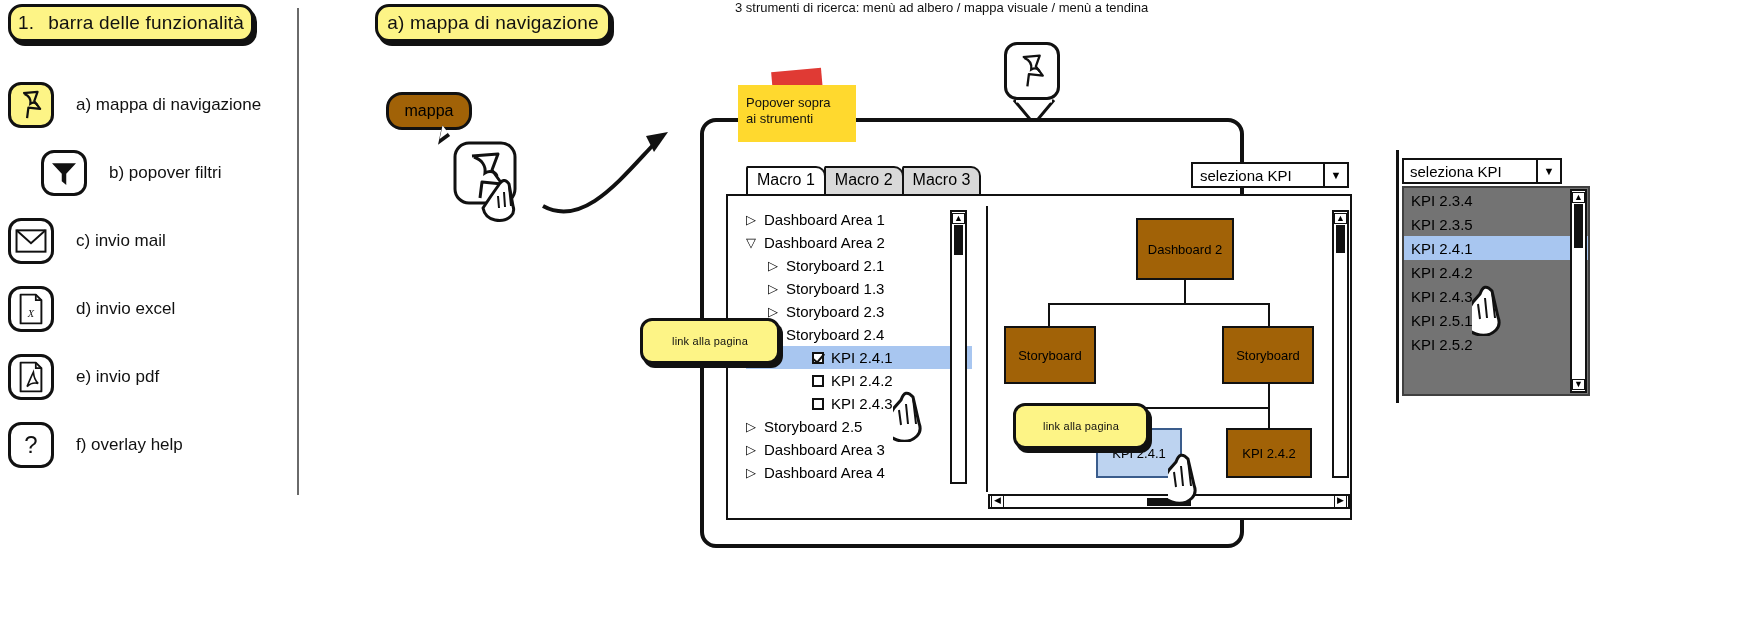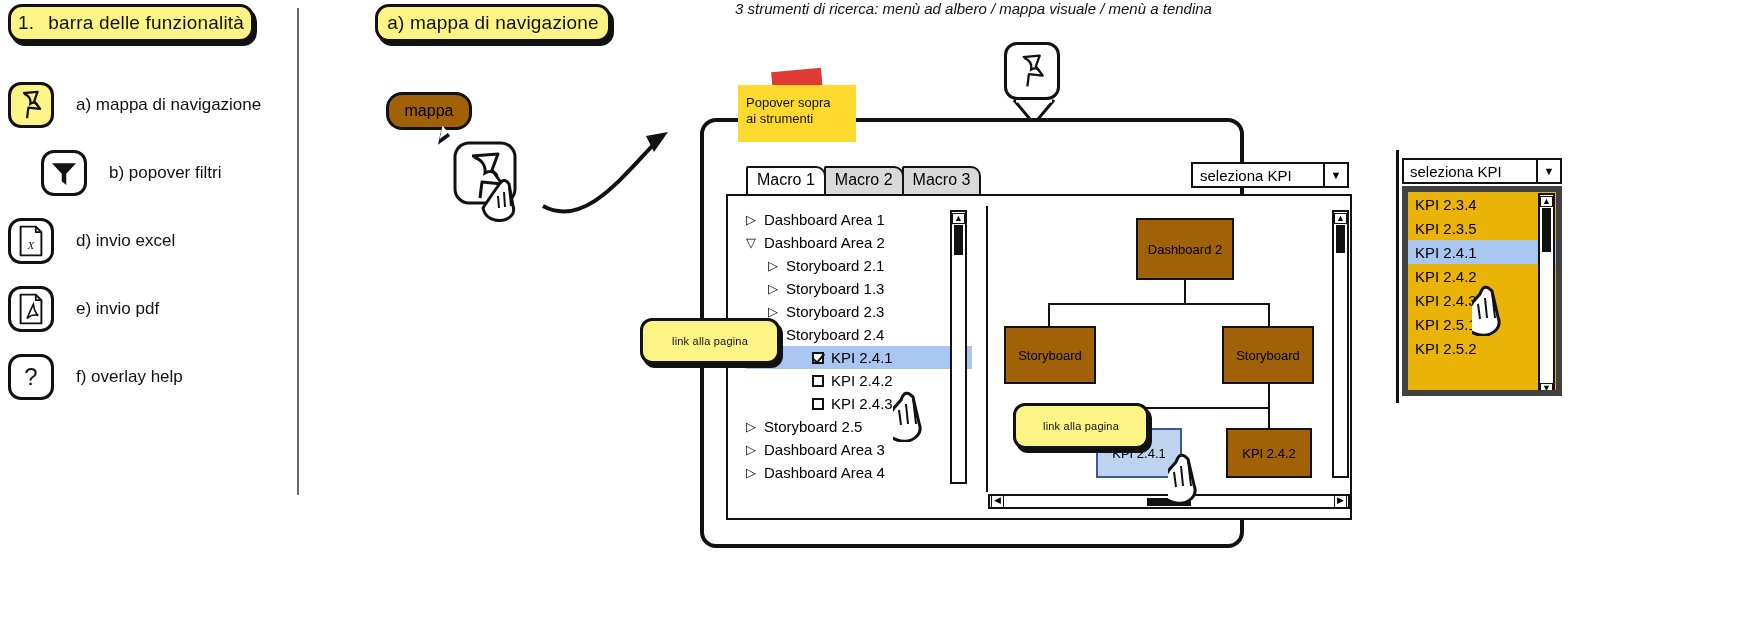--- a/index.html
+++ b/index.html
@@ -56,21 +56,21 @@
   }
   #mappa-bubble{left:386px;top:92px;width:86px;height:38px;}
   #mappa-tail{left:440px;top:126px;width:0;height:0;
      border-left:10px solid #111;border-top:9px solid transparent;border-bottom:11px solid transparent;
      transform:rotate(12deg);}
   #mappa-tail2{left:441px;top:126px;width:0;height:0;
      border-left:7px solid #fff;border-top:6px solid transparent;border-bottom:8px solid transparent;
      transform:rotate(12deg);}
 
   
-  #caption{left:735px;top:0px;font-size:15px;color:#111;white-space:nowrap;font-style:italic;}
+  #caption{left:735px;top:0px;font-size:13px;color:#111;white-space:nowrap;}
 
   
   #window{
     left:700px;top:118px;width:544px;height:430px;
     border:4px solid #111;border-radius:16px;background:#fff;
     box-sizing:border-box;
   }
   
   .tabrow{position:absolute;left:42px;top:44px;display:flex;align-items:flex-end;}
   .tab{
@@ -159,22 +159,22 @@
   }
 
   
   #dd-panel{left:1402px;top:158px;width:160px;height:238px;}
   #dd-head{
     position:absolute;left:0;top:0;width:160px;height:26px;
     border:2px solid #111;background:#fff;box-sizing:border-box;
     display:flex;align-items:center;font-size:15px;padding-left:6px;
   }
   #dd-list{
-    position:absolute;left:0;top:28px;width:160px;height:210px;
-    border:6px solid #404040;background:#eab308;box-sizing:border-box;overflow:hidden;
+    position:absolute;left:0;top:28px;width:188px;height:210px;
+    border:2px solid #404040;background:#737373;box-sizing:border-box;overflow:hidden;
   }
   .ddopt{height:24px;display:flex;align-items:center;padding-left:7px;font-size:15px;white-space:nowrap;}
   .ddopt.sel{background:#a8c6f0;}
   #right-frame-line{left:1396px;top:150px;width:3px;height:253px;background:#111;}
 
   
   svg.overlay{position:absolute;left:0;top:0;width:1760px;height:623px;pointer-events:none;}
 
   
   #link1{left:640px;top:318px;width:140px;height:32px;}
@@ -200,20 +200,29 @@
       </div>
       <div class="flabel">a) mappa di navigazione</div>
     </div>
     <div class="feature-row" style="margin-bottom: 22px; margin-left: 33px;">
       <div class="ficon">
         <svg width="30" height="30" viewBox="0 0 40 40">
           <path d="M4 7 L36 7 L23 21 L23 36 L17 31 L17 21 Z" fill="#111"></path>
         </svg>
       </div>
       <div class="flabel">b) popover filtri</div>
+    </div>
+    <div class="feature-row" style="margin-bottom: 22px;">
+      <div class="ficon">
+        <svg width="32" height="26" viewBox="0 0 42 32">
+          <rect x="2" y="2" width="38" height="28" fill="none" stroke="#111" stroke-width="2.6"></rect>
+          <path d="M2 2 L21 19 L40 2" fill="none" stroke="#111" stroke-width="2.6"></path>
+        </svg>
+      </div>
+      <div class="flabel">c) invio mail</div>
     </div>
     <div class="feature-row" style="margin-bottom: 22px;">
       <div class="ficon">
         <svg width="26" height="32" viewBox="0 0 32 40">
           <path d="M3 2 L22 2 L29 9 L29 38 L3 38 Z" fill="none" stroke="#111" stroke-width="2.4" stroke-linejoin="round"></path>
           <path d="M22 2 L22 9 L29 9" fill="none" stroke="#111" stroke-width="2.2"></path>
           <text x="16" y="30" font-size="13" font-family="Liberation Serif, serif" font-style="italic" text-anchor="middle" fill="#111">X</text>
         </svg>
       </div>
       <div class="flabel">d) invio excel</div>

